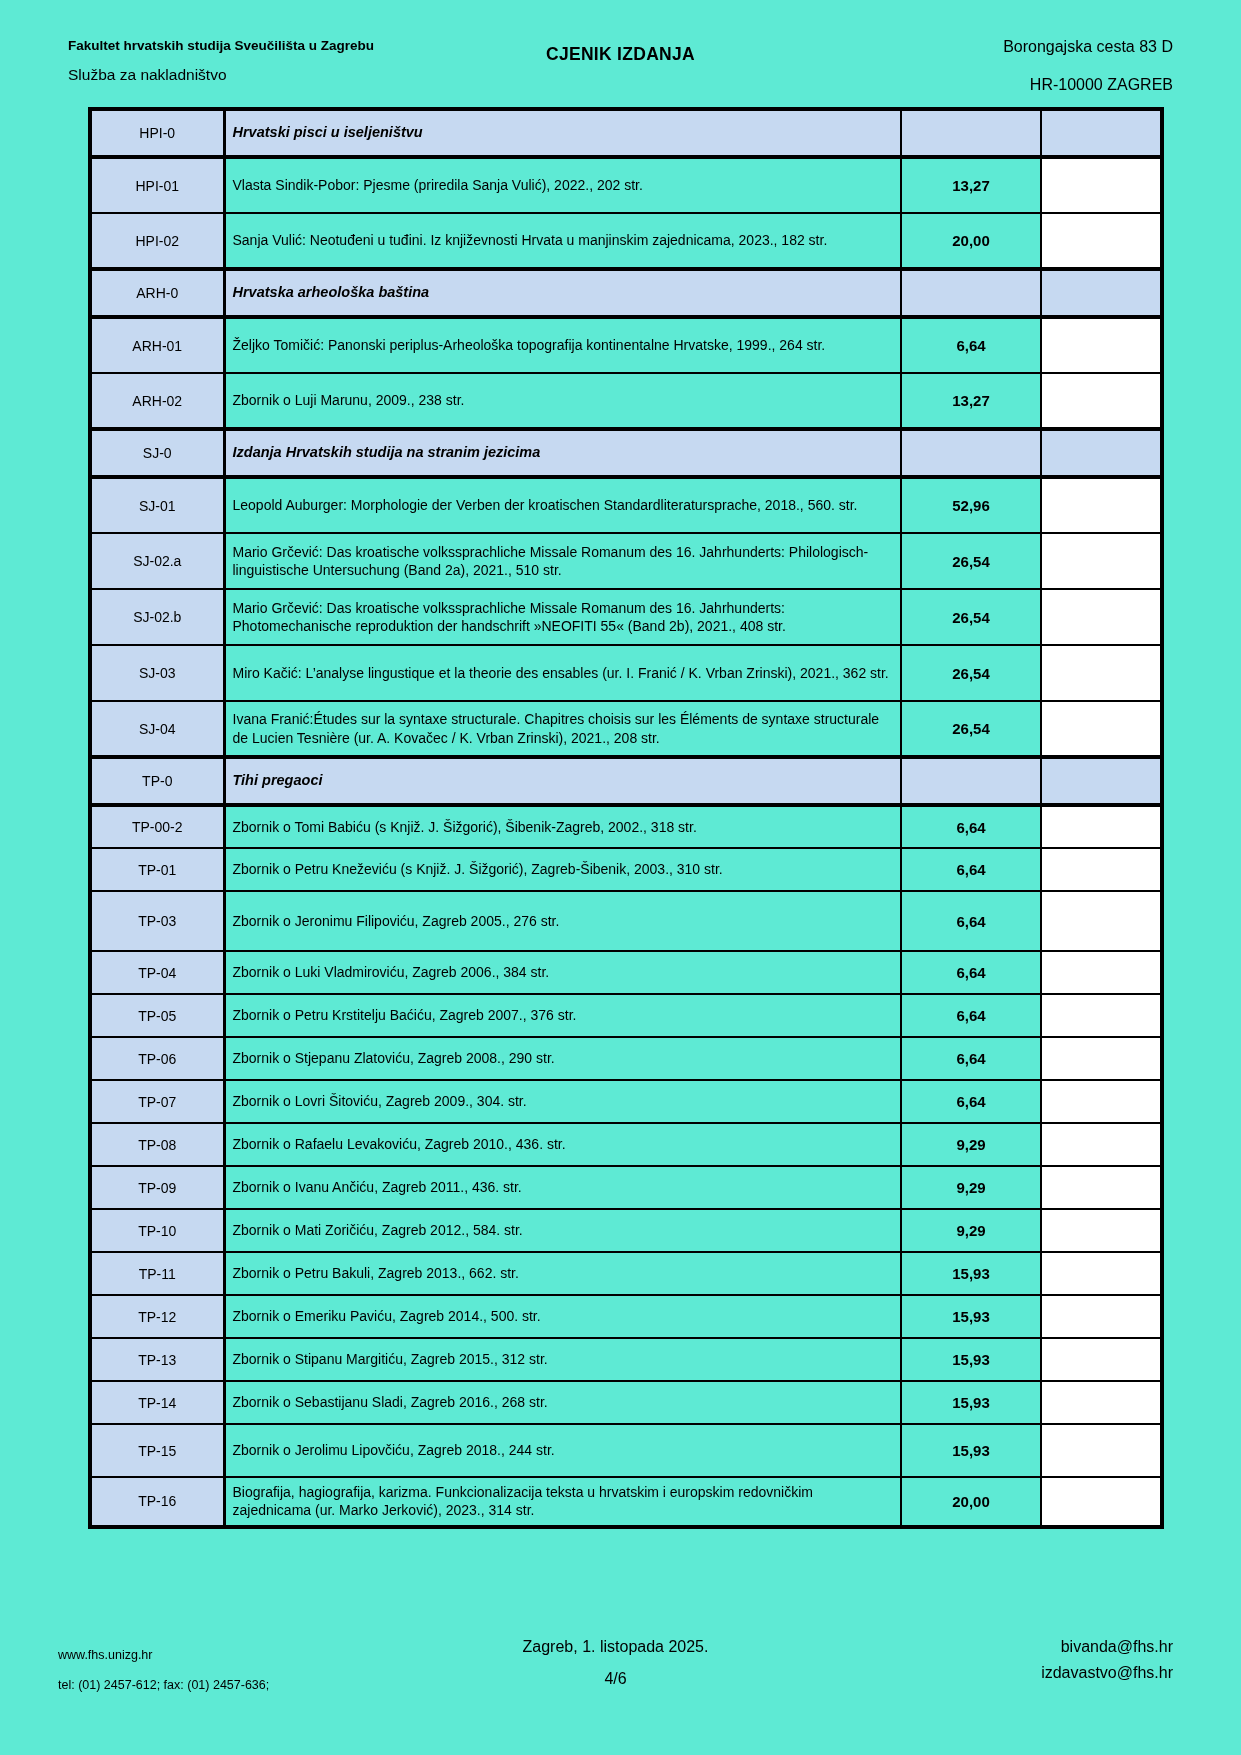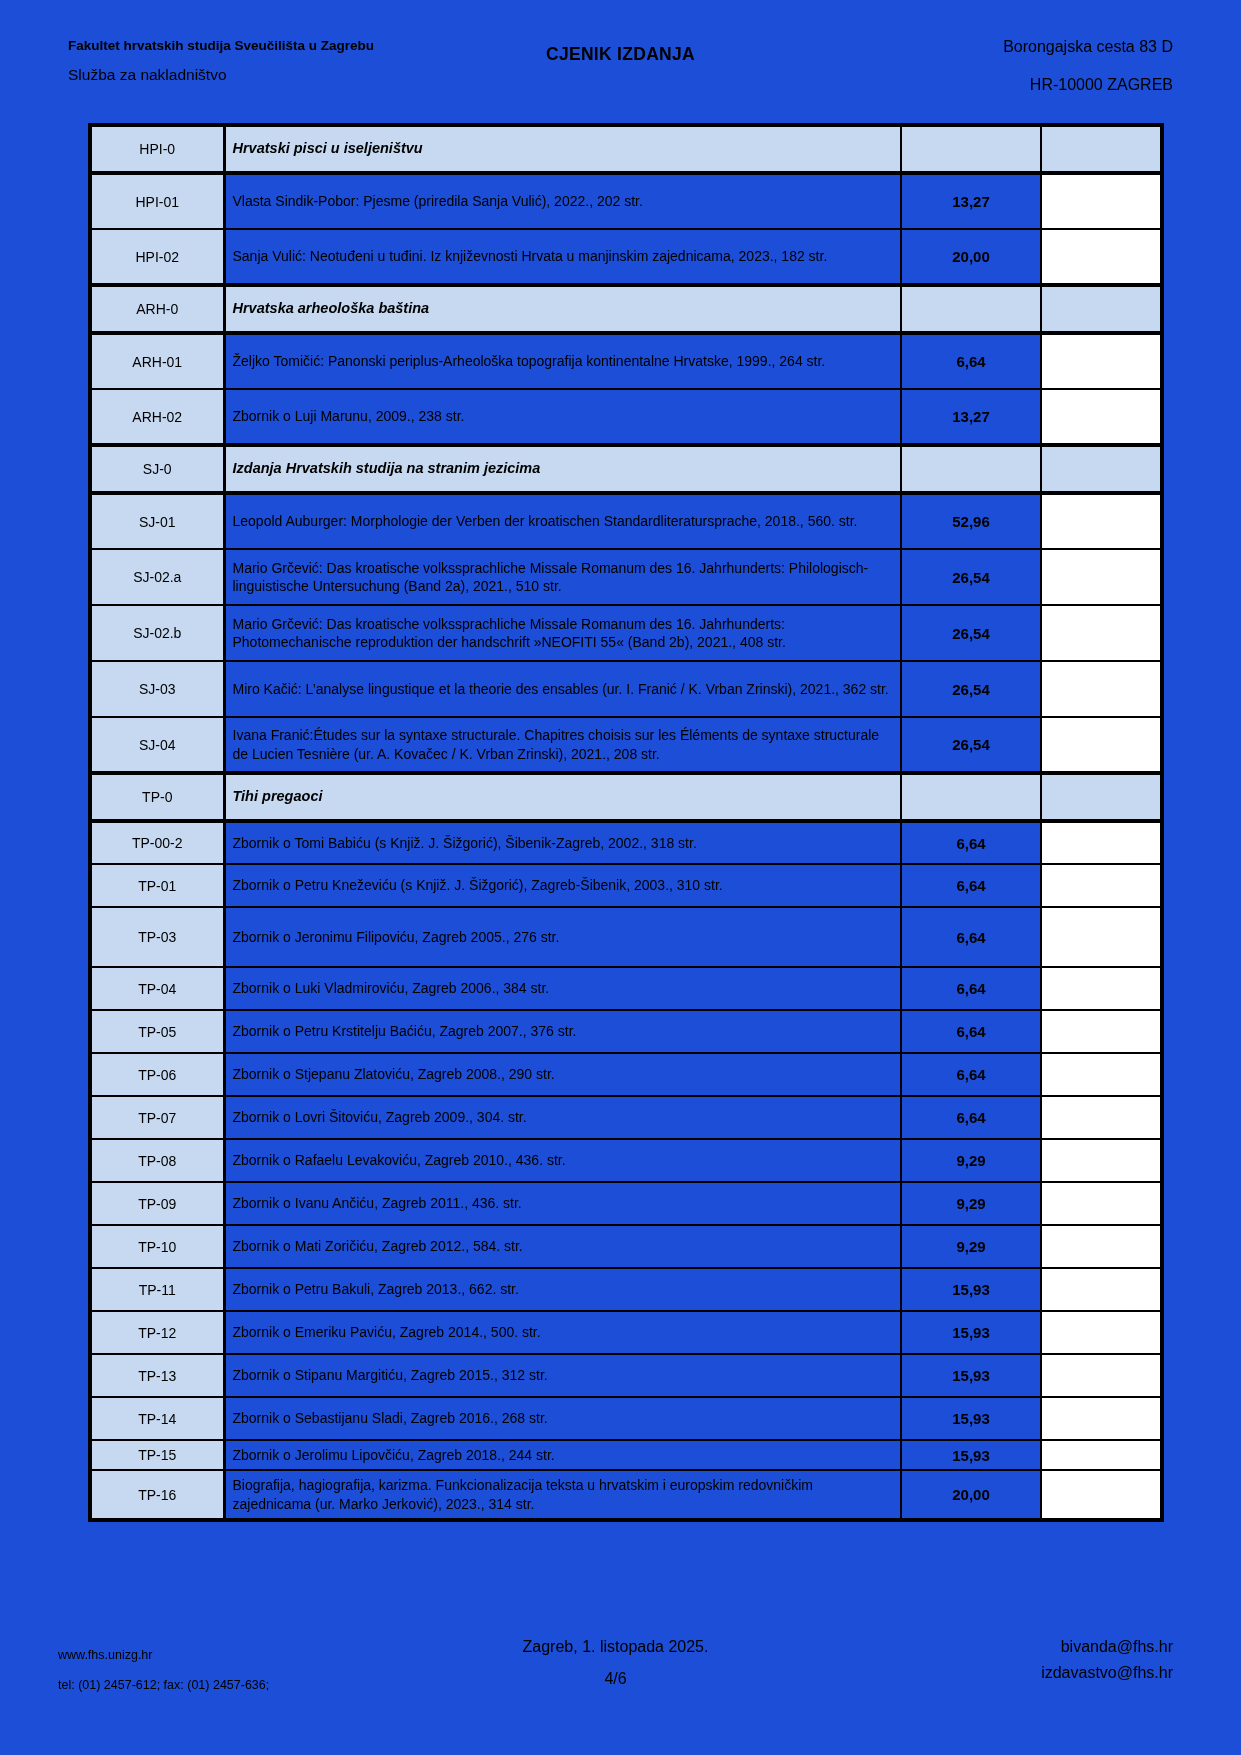--- a/index.html
+++ b/index.html
@@ -3,21 +3,21 @@
 <meta charset="utf-8">
 <style>
   * { margin: 0; padding: 0; box-sizing: border-box; }
   html, body { background: #e8e8e8; }
   body { font-family: "Liberation Sans", "DejaVu Sans", sans-serif; }
   .page {
     position: relative;
     width: 1241px;
     height: 1755px;
     margin: 0 auto;
-    background: #1d4ed8;
+    background: #5eead4;
     color: #000;
     overflow: hidden;
   }
 
   
   .page-header {
     position: absolute;
     top: 38px;
     left: 68px;
     right: 68px;
@@ -30,21 +30,21 @@
   .hdr-left .org2 { font-size: 15.5px; margin-top: 12px; }
   .hdr-center { flex: 1; text-align: center; padding-top: 6px; }
   .hdr-center .doc-title { font-size: 17.5px; font-weight: bold; letter-spacing: 0.3px; }
   .hdr-right { width: 400px; text-align: right; }
   .hdr-right .addr1 { font-size: 16px; line-height: 1.15; }
   .hdr-right .addr2 { font-size: 16px; margin-top: 20px; }
 
   
   .price-table-wrap {
     position: absolute;
-    top: 123px;
+    top: 107px;
     left: 88px;
   }
   table.price-table {
     border-collapse: collapse;
     table-layout: fixed;
     width: 1072px;
     border: 4px solid #000;
   }
   col.c-code  { width: 134px; }
   col.c-title { width: 677px; }
@@ -288,21 +288,21 @@
       <td class="title">Zbornik o Stipanu Margitiću, Zagreb 2015., 312 str.</td>
       <td class="price">15,93</td>
       <td class="note"></td>
     </tr>
           <tr class="row" style="height: 43px;">
       <td class="code">TP-14</td>
       <td class="title">Zbornik o Sebastijanu Sladi, Zagreb 2016., 268 str.</td>
       <td class="price">15,93</td>
       <td class="note"></td>
     </tr>
-          <tr class="row" style="height: 30px; margin-top: 11px;">
+          <tr class="row" style="height: 53px; margin-top: 11px;">
       <td class="code">TP-15</td>
       <td class="title">Zbornik o Jerolimu Lipovčiću, Zagreb 2018., 244 str.</td>
       <td class="price">15,93</td>
       <td class="note"></td>
     </tr>
           <tr class="row" style="height: 43px;">
       <td class="code">TP-16</td>
       <td class="title">Biografija, hagiografija, karizma. Funkcionalizacija teksta u hrvatskim i europskim redovničkim zajednicama (ur. Marko Jerković), 2023., 314 str.</td>
       <td class="price">20,00</td>
       <td class="note"></td>

